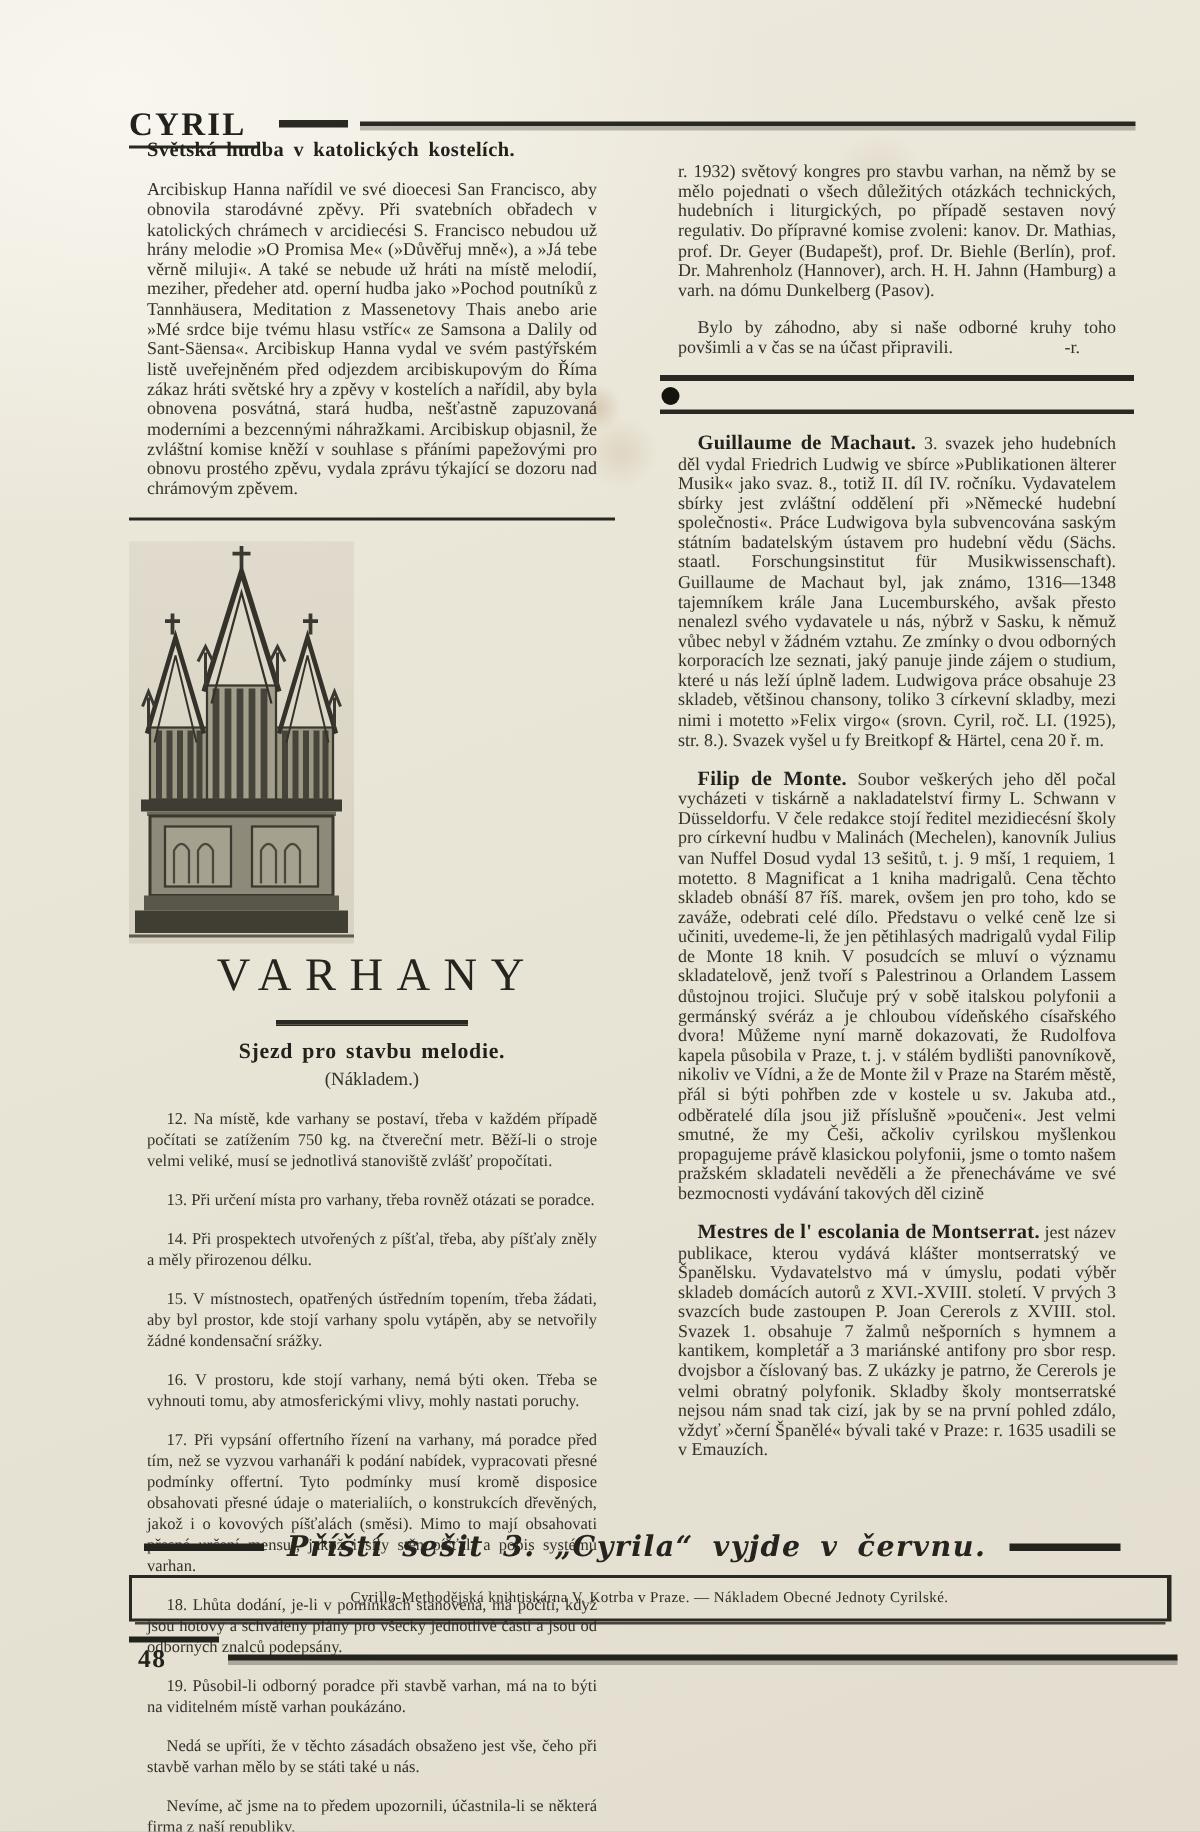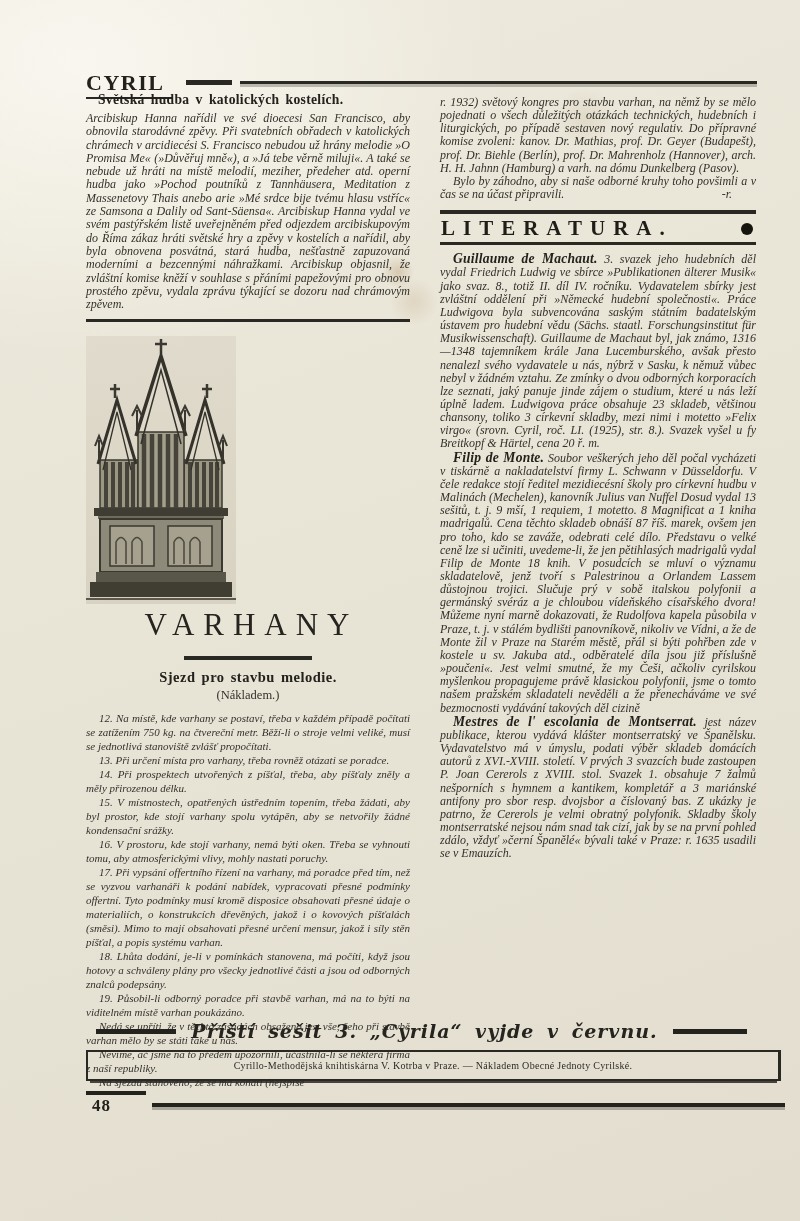--- a/index.html
+++ b/index.html
@@ -20,21 +20,21 @@
   
   .masthead { position: absolute; left: 86px; top: 72px; width: 671px; display: flex; align-items: flex-start; }
   .masthead-title { font-size: 22px; font-weight: bold; letter-spacing: 1.5px; line-height: 1; padding: 0 8px 3px 0; border-bottom: 2.5px solid #2a2823; color: #23211c; }
   .masthead-rule-seg { height: 5px; background: #2a2823; width: 46px; margin: 8px 0 0 14px; }
   .masthead-rule { flex: 1; height: 3px; background: #2a2823; margin: 9px 0 0 8px; box-shadow: 0 3px 0 rgba(42,40,35,0.28); }
 
   
   .col-left  { position: absolute; left: 86px;  top: 92px; width: 324px; }
   .col-right { position: absolute; left: 440px; top: 96px;  width: 316px; }
 
-  .bodytext { font-size: 12px; line-height: 13.3px; text-align: justify; margin: 0; font-style: italic; }
+  .bodytext { font-size: 12px; line-height: 13.3px; text-align: justify; margin: 12px; }
   .col-right .bodytext { line-height: 13.15px; }
   .indent { text-indent: 13px; }
 
   .article-title { font-size: 13.6px; font-weight: bold; letter-spacing: 0.3px; word-spacing: 2.5px; margin: 0 0 4px; text-indent: 12px; color: #23211c; }
   .col-rule { height: 2.5px; background: #2a2823; margin: 8px 0 10px; }
 
   
   .organ-figure {
     float: left; width: 150px; height: 268px; margin: 2px 10px 3px 0;
     background: linear-gradient(175deg, #e0dbcc, #d7d2c1);
@@ -185,21 +185,20 @@
   <div class="col-right">
     <p class="bodytext">r. 1932) světový kongres pro stavbu varhan, na němž by se mělo pojednati o všech důležitých otázkách technických, hudebních i liturgických, po případě sestaven nový regulativ. Do přípravné komise zvoleni: kanov. Dr. Mathias, prof. Dr. Geyer (Budapešt), prof. Dr. Biehle (Berlín), prof. Dr. Mahrenholz (Hannover), arch. H. H. Jahnn (Hamburg) a varh. na dómu Dunkelberg (Pasov).</p>
     <p class="bodytext indent">
       <span>Bylo by záhodno, aby si naše odborné kruhy toho povšimli a v čas se na účast připravili.</span>
       <span class="sig">-r.</span>
     </p>
 
     <div class="lit-block">
       <div class="lit-rule-top"></div>
       <div class="lit-row">
-        <span class="lit-title">LITERATURA.</span>
         <span class="lit-bullet"></span>
       </div>
       <div class="lit-rule-bottom"></div>
     </div>
 
     <p class="bodytext indent lit-article">
       <b class="lead">Guillaume de Machaut.</b>
       <span>3. svazek jeho hudebních děl vydal Friedrich Ludwig ve sbírce »Publikationen älterer Musik« jako svaz. 8., totiž II. díl IV. ročníku. Vydavatelem sbírky jest zvláštní oddělení při »Německé hudební společnosti«. Práce Ludwigova byla subvencována saským státním badatelským ústavem pro hudební vědu (Sächs. staatl. Forschungsinstitut für Musikwissenschaft). Guillaume de Machaut byl, jak známo, 1316—1348 tajemníkem krále Jana Lucemburského, avšak přesto nenalezl svého vydavatele u nás, nýbrž v Sasku, k němuž vůbec nebyl v žádném vztahu. Ze zmínky o dvou odborných korporacích lze seznati, jaký panuje jinde zájem o studium, které u nás leží úplně ladem. Ludwigova práce obsahuje 23 skladeb, většinou chansony, toliko 3 církevní skladby, mezi nimi i motetto »Felix virgo« (srovn. Cyril, roč. LI. (1925), str. 8.). Svazek vyšel u fy Breitkopf &amp; Härtel, cena 20 ř. m.</span>
     </p>
     <p class="bodytext indent lit-article">

